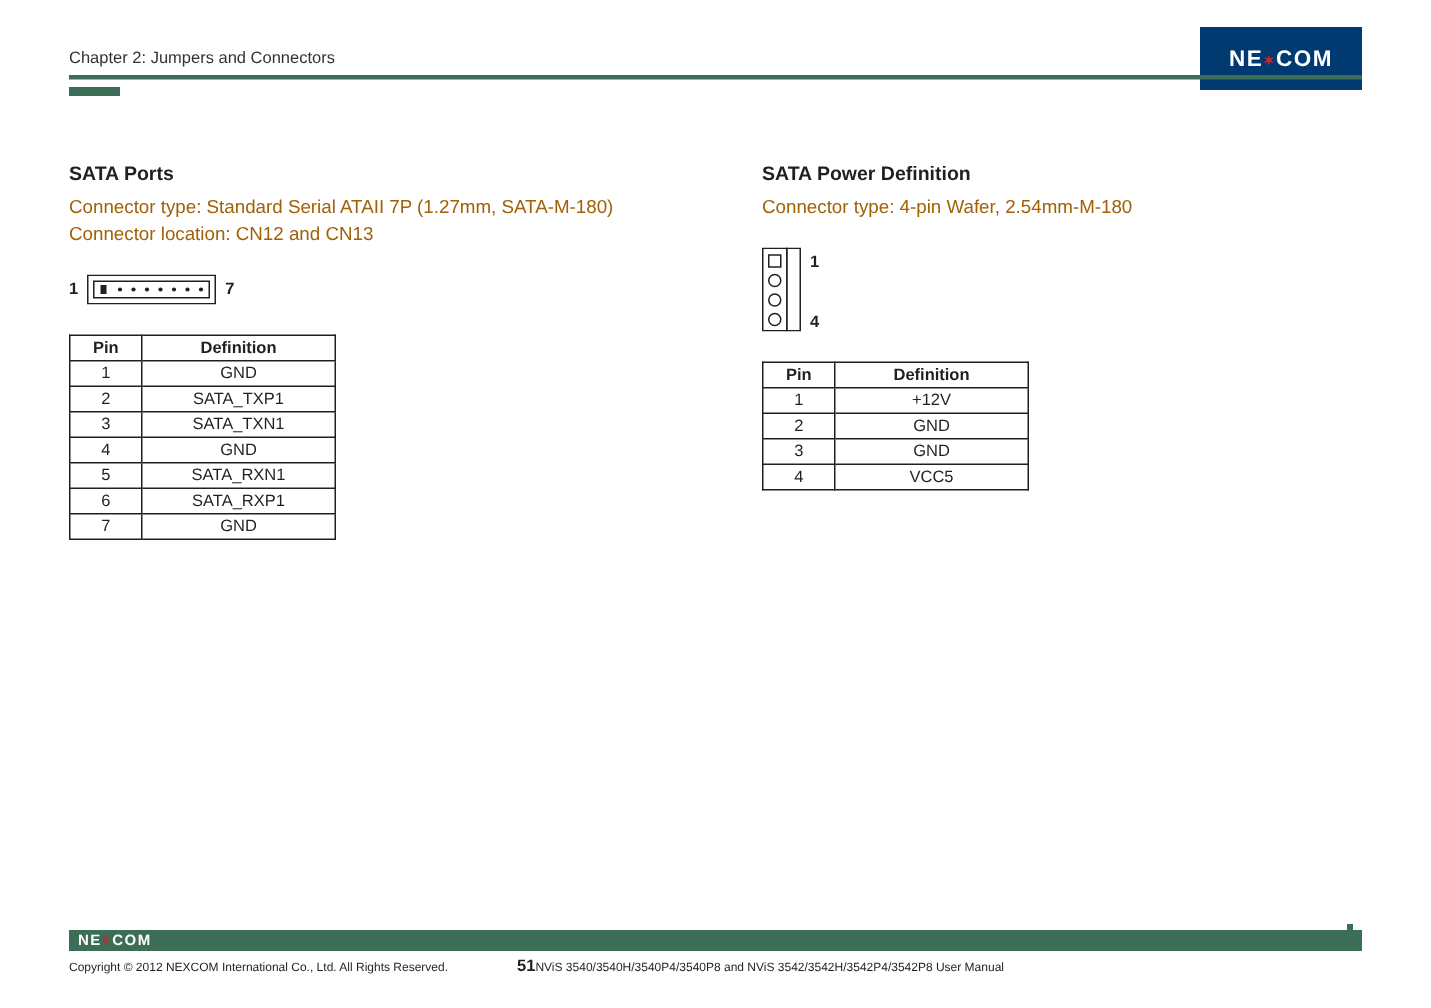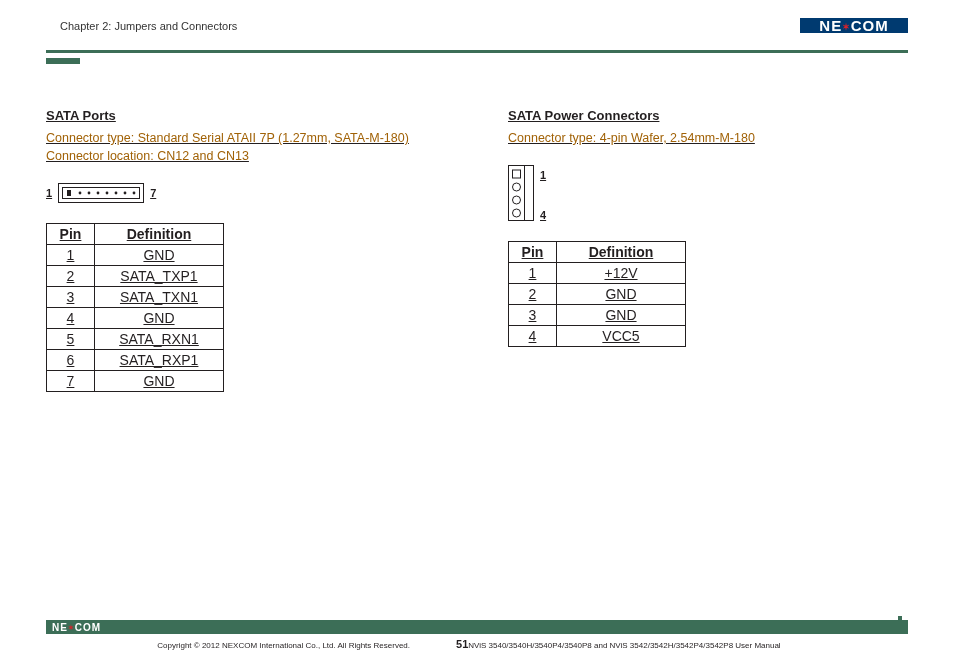--- a/index.html
+++ b/index.html
@@ -7,29 +7,29 @@
     width: 954px;
     height: 672px;
     background: #ffffff;
     font-family: "Segoe UI", Arial, sans-serif;
     color: #231f20;
     position: relative;
     overflow: hidden;
   }
   .header {
     position: absolute;
-    top: 18px; left: 60px; right: 46px;
+    top: 18px; left: 46px; right: 46px;
     display: flex;
     justify-content: space-between;
     align-items: center;
     font-size: 11px;
     color: #333;
   }
   .logo {
-    width: 108px; height: 15px;
+    width: 108px; height: 42px;
     background: #003a70;
     display: flex; align-items: center; justify-content: center;
     position: relative;
   }
   .logo-text {
     color: #fff; font-weight: 700; font-size: 15px;
     letter-spacing: 1px;
     font-family: Arial, sans-serif;
   }
   .logo-star { color:#d6222a; font-size:9px; position:relative; top:-1px;}
@@ -47,21 +47,20 @@
   }
   .content {
     position: absolute;
     top: 108px;
     left: 46px; right: 46px;
     bottom: 60px;
   }
   .columns {
     display: flex;
     gap: 62px;
-    text-decoration: underline;
   }
   .col { flex: 1; }
   h3 {
     font-size: 13px;
     font-weight: 700;
     color: #231f20;
     margin-bottom: 6px;
   }
   .desc {
     font-size: 12.5px;
@@ -72,21 +71,21 @@
   .conn-row {
     display: flex;
     align-items: center;
     gap: 6px;
     margin-bottom: 20px;
   }
   .pin-lbl { font-size: 11px; font-weight: 700; }
   svg { display: block; }
   table {
     border-collapse: collapse;
-    font-size: 14px;
+    font-size: 11px;
   }
   th, td {
     border-left: 1px solid #231f20;
     border-right: 1px solid #231f20;
     border-bottom: 1px solid #231f20;
     text-align: center;
     padding: 2px 0;
   }
   thead th {
     border-top: 1px solid #231f20;
@@ -118,23 +117,23 @@
   .footer-squares {
     position: absolute;
     right: 46px; bottom: 38px;
     height: 14px;
     display:flex;
     align-items:flex-end;
   }
   .footer-line {
     position: absolute;
     bottom: 22px;
-    left: 30px; right: 46px;
-    display: flex;
-    justify-content: center;
+    left: 46px; right: 46px;
+    display: flex;
+    justify-content: flex-start;
     align-items: baseline;
     font-size: 8px;
     color: #231f20;
   }
   .page-num {
     font-size: 11px;
     font-weight: 700;
     padding-left: 46px;
   }
   .wafer-block { display:flex; align-items:flex-start; gap:6px; margin-bottom:20px;}
@@ -213,21 +212,21 @@
             </tr>
           <tr>
               <td>7</td>
               <td>GND</td>
             </tr>
         </tbody>
       </table>
     </div>
 
     <div class="col">
-      <h3>SATA Power Connectors</h3>
+      <h3>SATA Power Definition</h3>
       <div class="desc">
         <div>Connector type: 4-pin Wafer, 2.54mm-M-180</div>
       </div>
       <div class="wafer-block">
         <svg width="26" height="56">
           <rect x="0.5" y="0.5" width="16" height="55" fill="none" stroke="#231f20"></rect>
           <rect x="16.5" y="0.5" width="9" height="55" fill="none" stroke="#231f20"></rect>
           <rect x="4.5" y="5" width="8" height="8" fill="none" stroke="#231f20"></rect>
           <circle cx="8.5" cy="22" r="4" fill="none" stroke="#231f20"></circle>
           <circle cx="8.5" cy="35" r="4" fill="none" stroke="#231f20"></circle>

